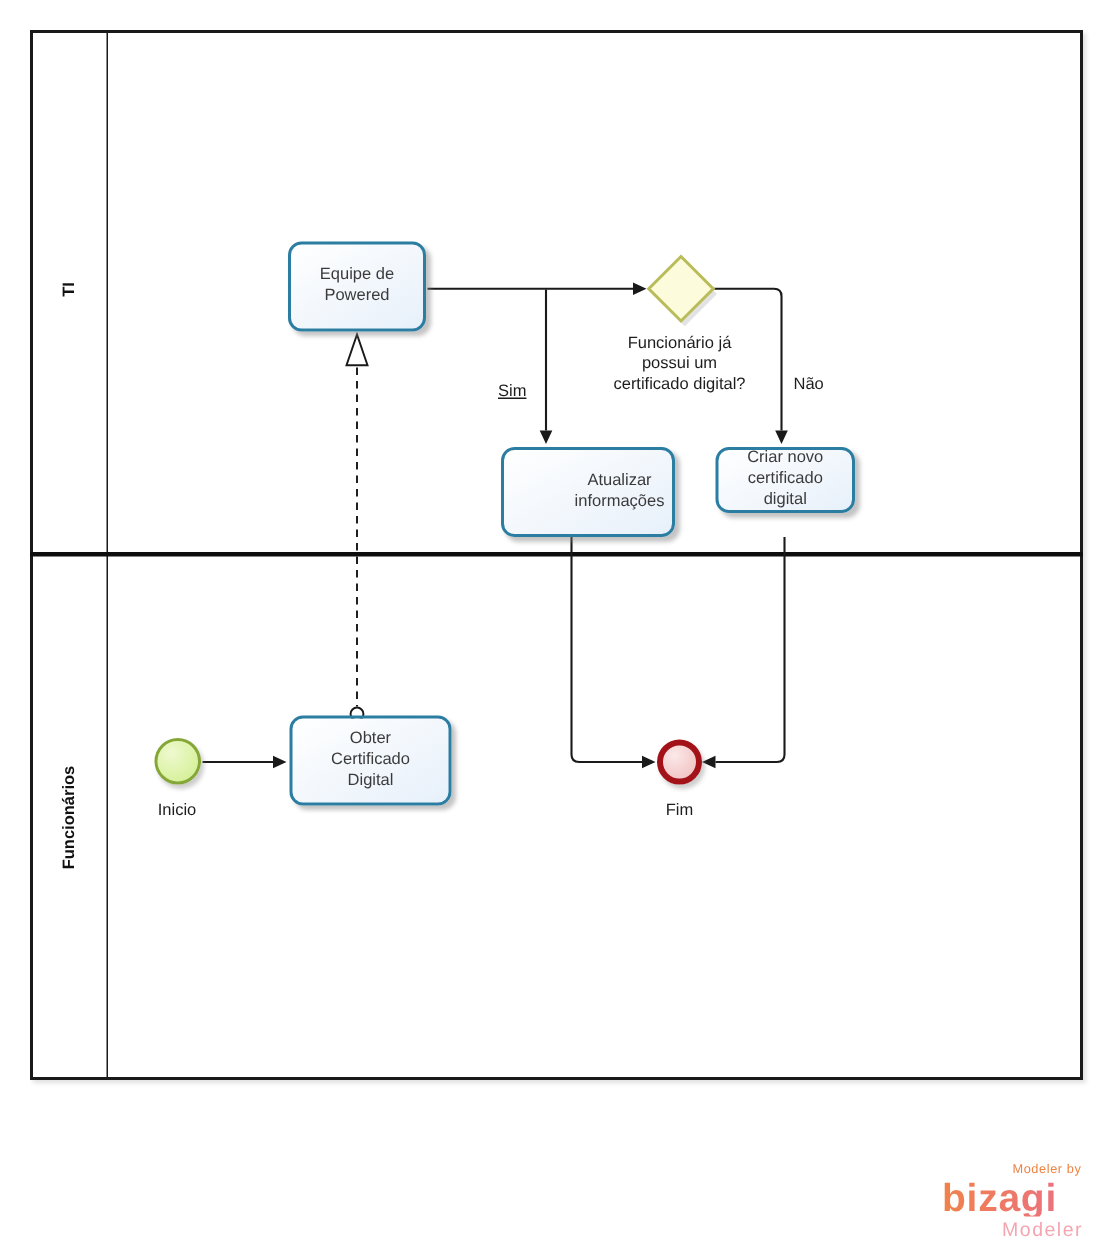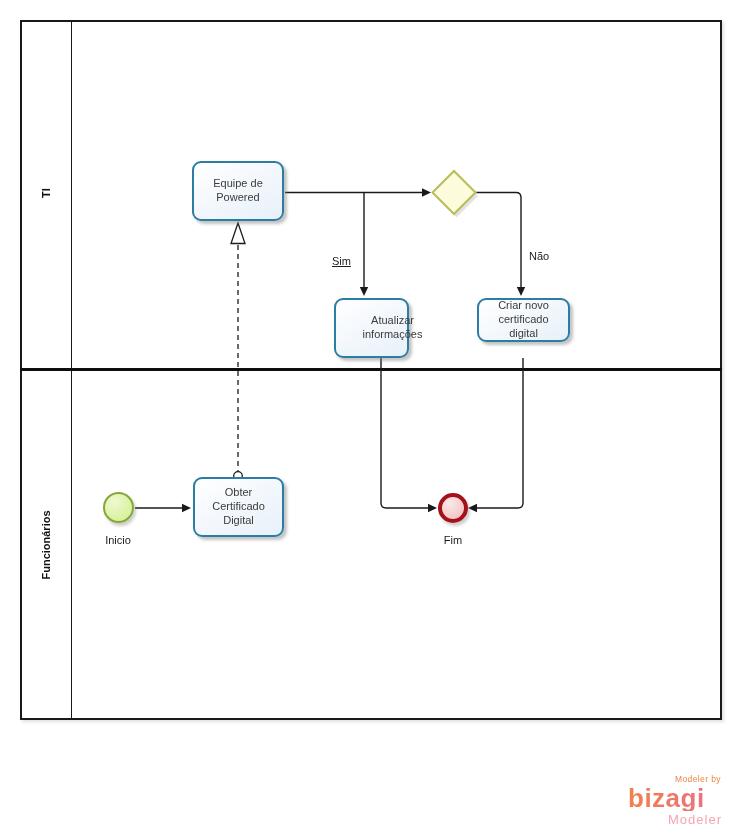--- a/index.html
+++ b/index.html
@@ -123,49 +123,54 @@
     <polygon points="454,171 475.5,192.5 454,214 432.5,192.5" fill="none" stroke-width="2" stroke="#b9bc59"></polygon>
   </svg>
 
   <div class="task" style="left:192px;top:161px;width:92px;height:60px;">
     <div>
       <span class="tline">Equipe de</span>
       <span class="tline">Powered</span>
     </div>
   </div>
 
-  <div class="task" style="left:334px;top:298px;width:75px;height:60px;padding-left:42px;">
+  <div class="task" style="left:334px;top:298px;width:116px;height:60px;padding-left:42px;">
     <div>
       <span class="tline">Atualizar</span>
       <span class="tline">informações</span>
     </div>
   </div>
 
   <div class="task" style="left:477px;top:298px;width:93px;height:44px;">
     <div>
       <span class="tline">Criar novo</span>
       <span class="tline">certificado</span>
       <span class="tline">digital</span>
     </div>
   </div>
 
-  <div class="task" style="left:193px;top:477px;width:91px;height:60px;">
+  <div class="task" style="left:193px;top:477px;width:108px;height:60px;">
     <div>
       <span class="tline">Obter</span>
       <span class="tline">Certificado</span>
       <span class="tline">Digital</span>
     </div>
   </div>
 
   <div class="event event-start" style="left:103px;top:492px;"></div>
   <div class="event event-end" style="left:438px;top:493px;"></div>
 
   <div class="node-label" style="left:93px;top:534px;width:50px;">Inicio</div>
   <div class="node-label" style="left:428px;top:534px;width:50px;">Fim</div>
 
+  <div class="node-label" style="left:400px;top:223px;width:106px;">
+    <span class="tline">Funcionário já</span>
+    <span class="tline">possui um</span>
+    <span class="tline">certificado digital?</span>
+  </div>
 
   <div class="flow-label" style="left:332px;top:255px;text-decoration:underline;">Sim</div>
   <div class="flow-label" style="left:529px;top:250px;">Não</div>
 
   <div class="brand">
     <div class="brand-powered">Modeler by</div>
     <div class="brand-logo">bizagi</div>
     <div class="brand-product">Modeler</div>
   </div>
 

